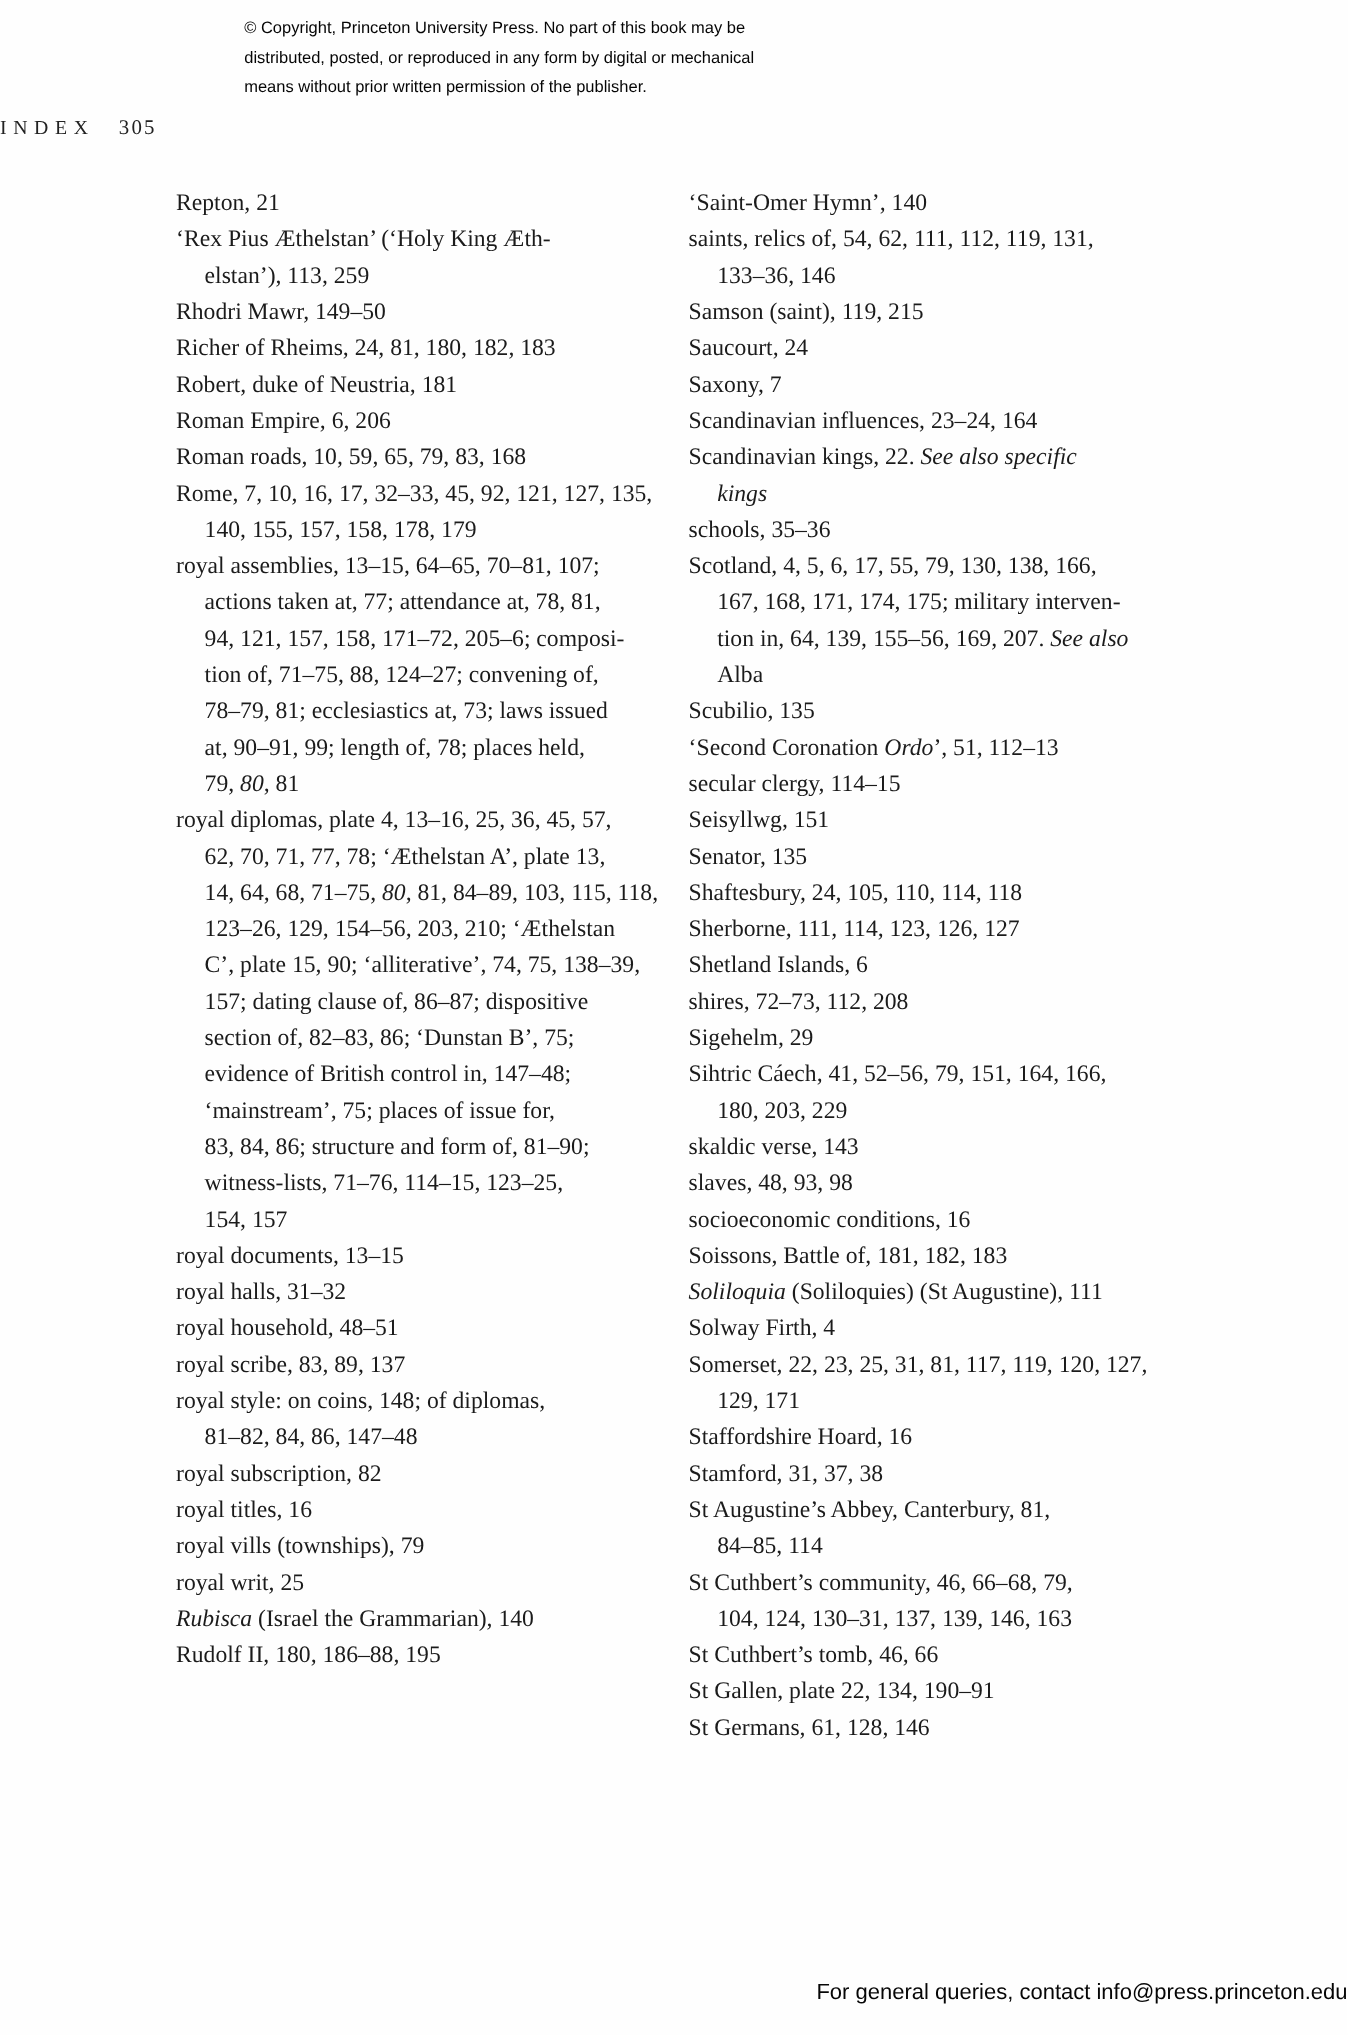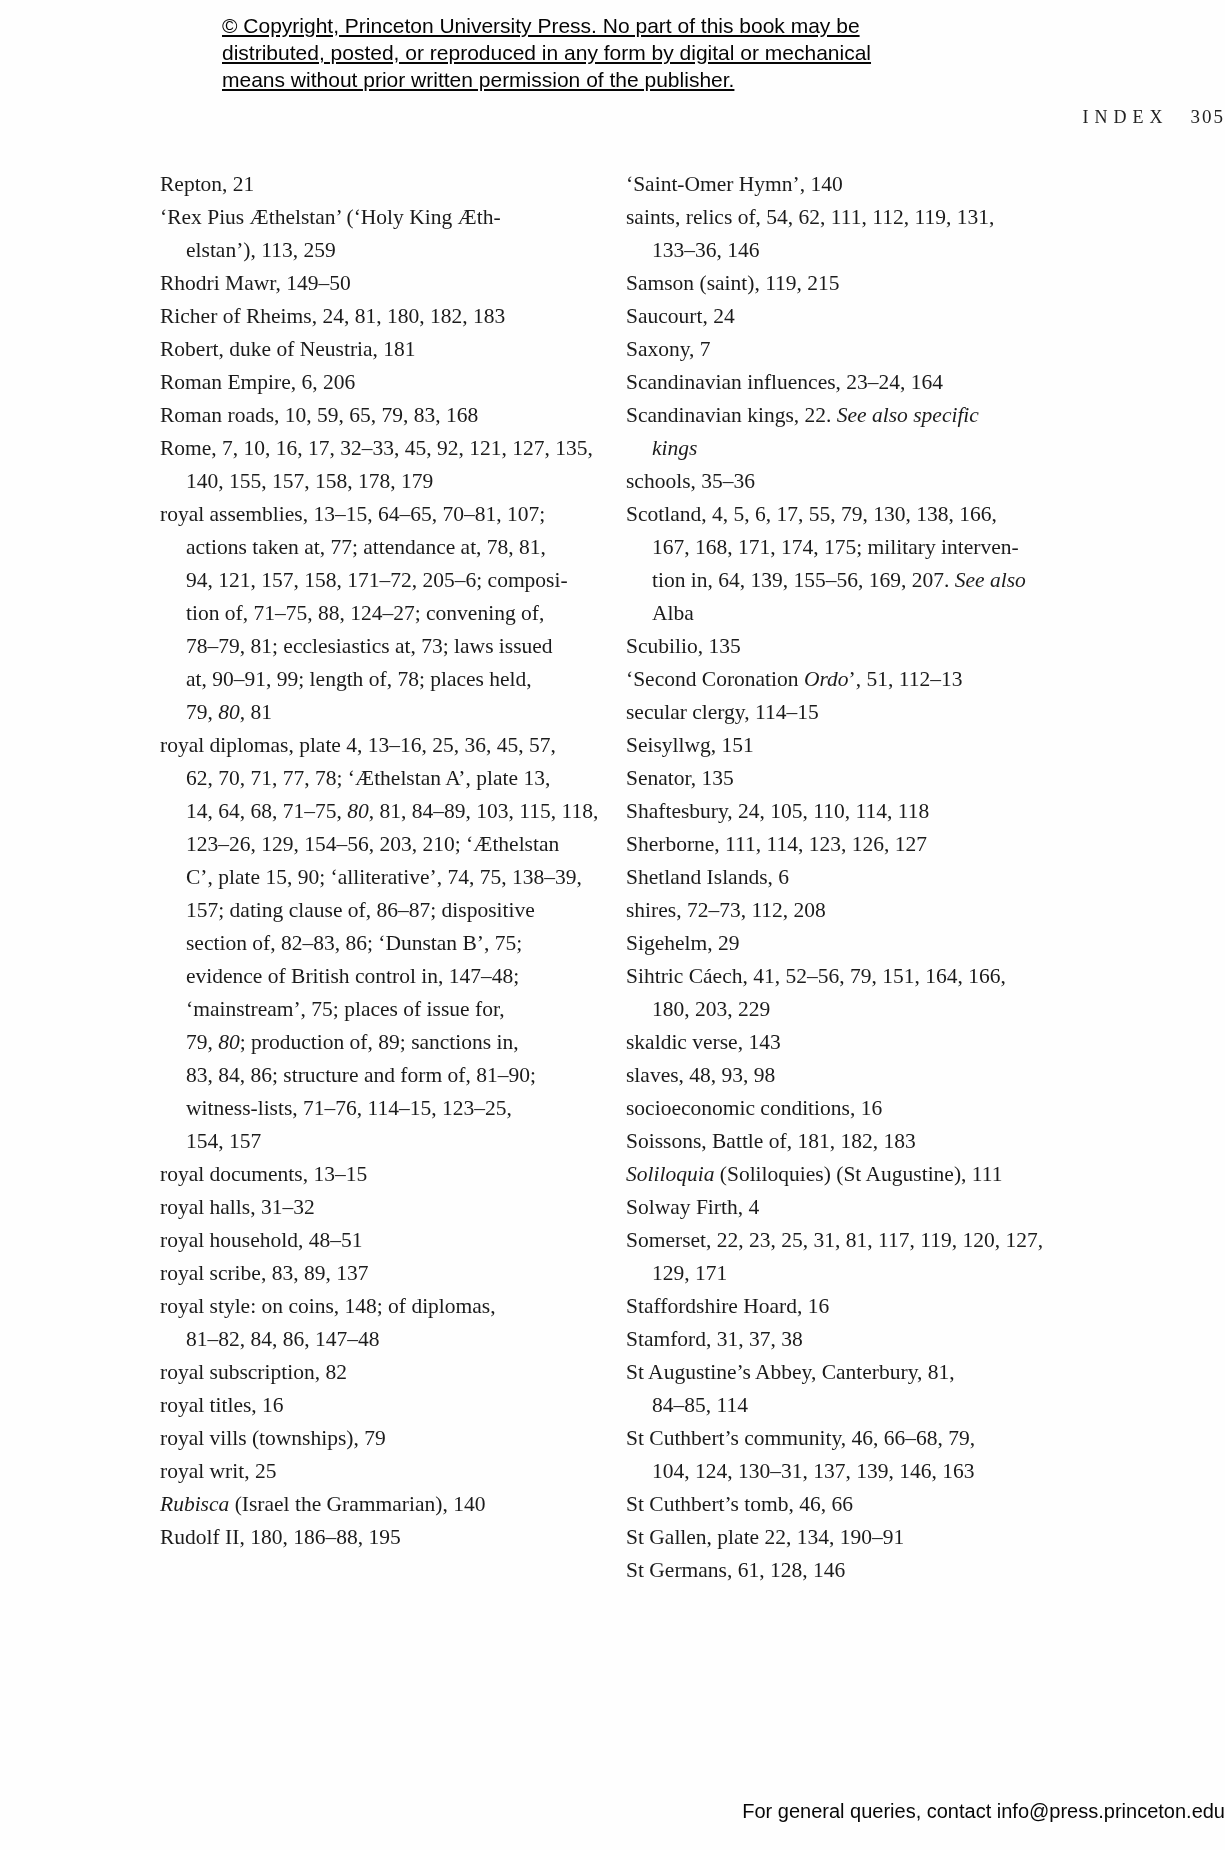--- a/index.html
+++ b/index.html
@@ -14,32 +14,31 @@
     background: #fefefe;
     overflow: hidden;
     font-family: "Liberation Serif", "DejaVu Serif", serif;
     color: #1b1b1b;
   }
   .copyright {
     position: absolute;
     left: 222px;
     top: 12px;
     font-family: "Liberation Sans", "DejaVu Sans", sans-serif;
-    font-size: 21px;
+    font-size: 15px;
     line-height: 27px;
     color: #050505;
-    text-decoration: underline;
   }
   .copyright .cline { white-space: nowrap; }
   .running-head {
     position: absolute;
     left: 0;
     right: 0;
     top: 106px;
-    text-align: right;
+    text-align: left;
     color: #222;
   }
   .running-head .title {
     font-size: 18px;
     letter-spacing: 6px;
     text-transform: uppercase;
   }
   .running-head .pagenum {
     font-size: 19px;
     margin-left: 22px;
@@ -125,21 +124,20 @@
       <div class="entry">
         <div class="line"><span>royal diplomas, plate 4, 13–16, 25, 36, 45, 57,</span></div>
         <div class="line turnover"><span>62, 70, 71, 77, 78; ‘Æthelstan A’, plate 13,</span></div>
         <div class="line turnover"><span>14, 64, 68, 71–75, </span><i>80</i><span>, 81, 84–89, 103, 115, 118,</span></div>
         <div class="line turnover"><span>123–26, 129, 154–56, 203, 210; ‘Æthelstan</span></div>
         <div class="line turnover"><span>C’, plate 15, 90; ‘alliterative’, 74, 75, 138–39,</span></div>
         <div class="line turnover"><span>157; dating clause of, 86–87; dispositive</span></div>
         <div class="line turnover"><span>section of, 82–83, 86; ‘Dunstan B’, 75;</span></div>
         <div class="line turnover"><span>evidence of British control in, 147–48;</span></div>
         <div class="line turnover"><span>‘mainstream’, 75; places of issue for,</span></div>
-        <div class="line turnover"><span>79, </span><i>80</i><span>; production of, 89; sanctions in,</span></div>
         <div class="line turnover"><span>83, 84, 86; structure and form of, 81–90;</span></div>
         <div class="line turnover"><span>witness-lists, 71–76, 114–15, 123–25,</span></div>
         <div class="line turnover"><span>154, 157</span></div>
       </div>
       <div class="entry">
         <div class="line"><span>royal documents, 13–15</span></div>
       </div>
       <div class="entry">
         <div class="line"><span>royal halls, 31–32</span></div>
       </div>

